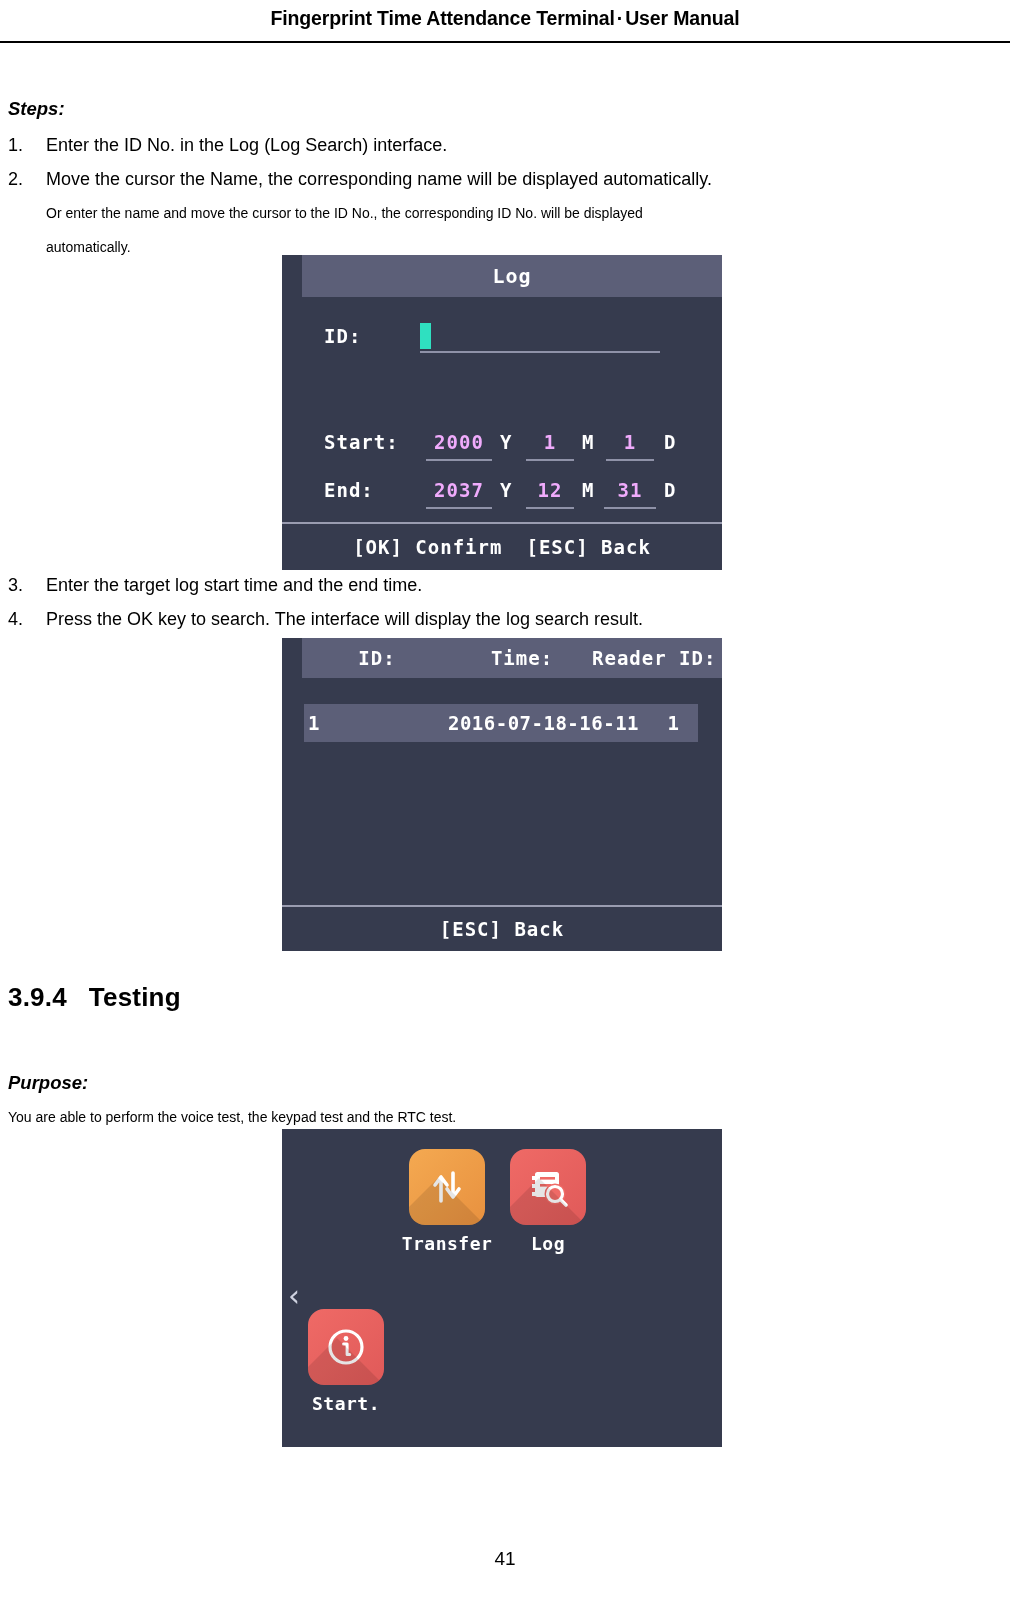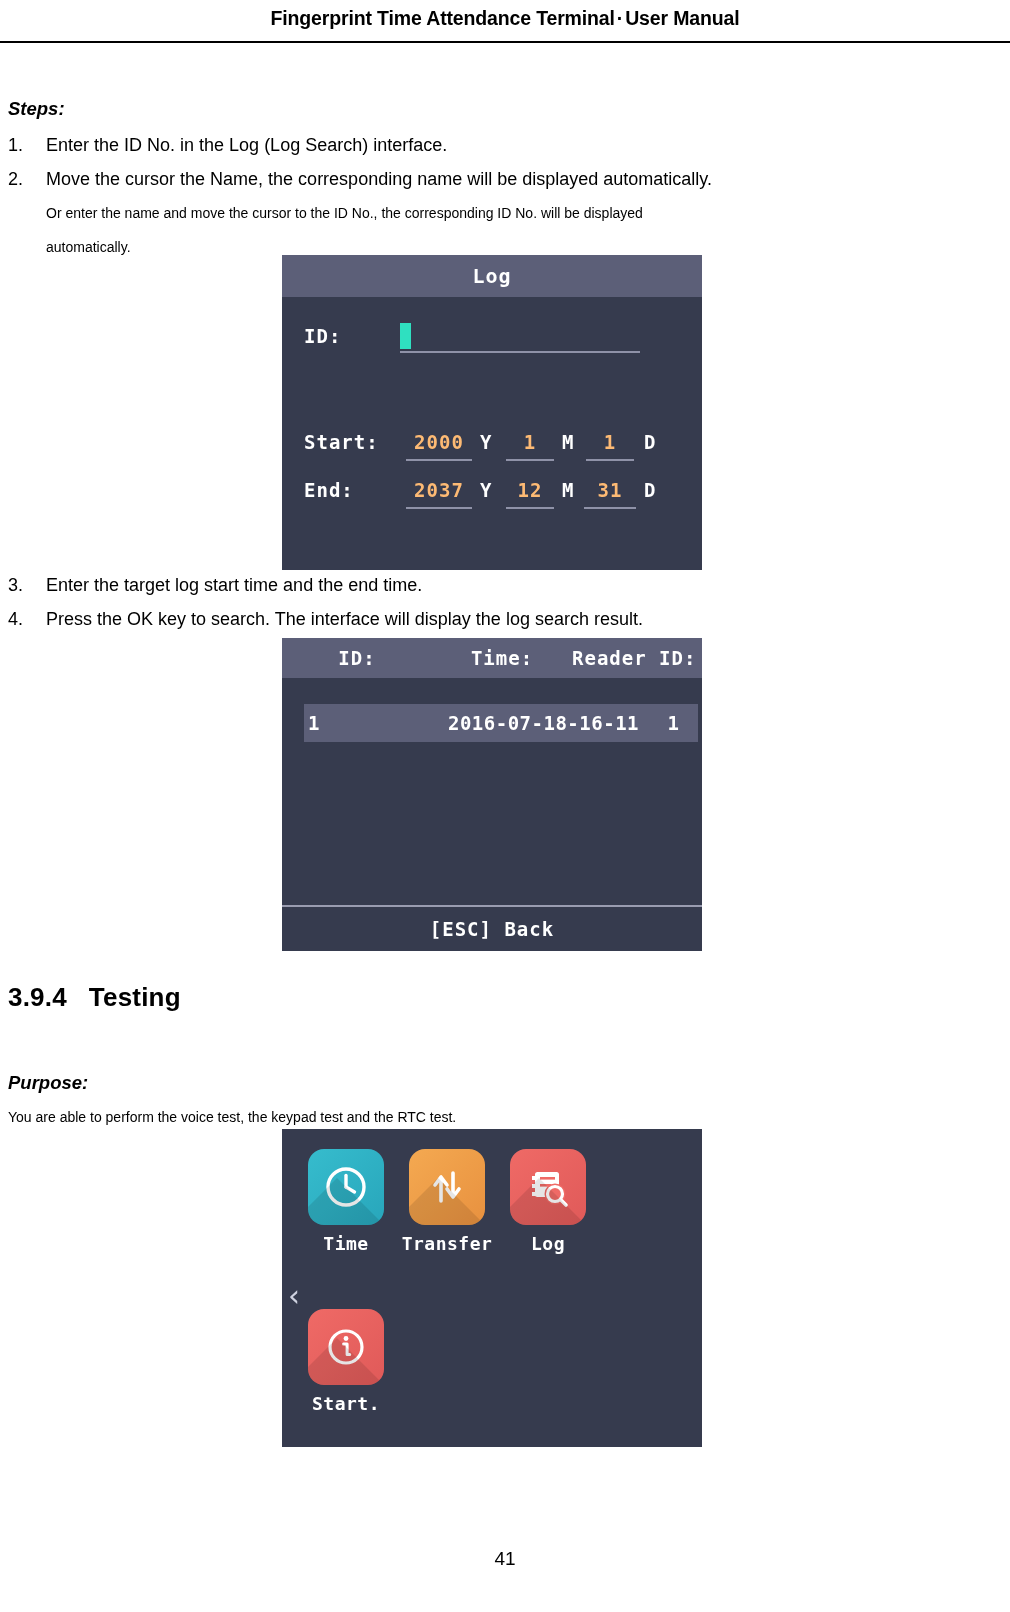--- a/index.html
+++ b/index.html
@@ -100,20 +100,21 @@
     font-size: 19px;
   }
 
   
   .device {
     position: absolute;
     background: #363b4e;
     overflow: hidden;
     font-family: "DejaVu Sans Mono", monospace;
     color: #ffffff;
+    padding-left: 20px;
   }
   .dev-titlebar {
     background: #5c5f78;
     width: 100%;
     box-sizing: border-box;
     text-align: center;
     font-weight: bold;
     letter-spacing: 1px;
   }
   .dev-footer {
@@ -152,21 +153,21 @@
     background: #8f92a8;
   }
   .caret {
     position: absolute;
     width: 11px;
     height: 26px;
     background: #2fe0c0;
   }
   .val-green {
     position: absolute;
-    color: #fdba74;
+    color: #f0abfc;
     font-size: 19px;
     font-weight: bold;
     text-align: center;
     letter-spacing: 1px;
   }
   .unit-white {
     position: absolute;
     color: #ffffff;
     font-size: 19px;
     font-weight: bold;
@@ -341,20 +342,23 @@
       <span class="val-green" style="left:224px; top:6px; width:48px;">12</span>
       <span class="field-underline" style="left:224px; top:34px; width:48px;"></span>
       <span class="unit-white" style="left:280px; top:6px;">M</span>
       <span class="val-green" style="left:300px; top:6px; width:56px;">31</span>
       <span class="field-underline" style="left:302px; top:34px; width:52px;"></span>
       <span class="unit-white" style="left:362px; top:6px;">D</span>
     </div>
 
   </div>
 
+  <div class="dev-footer">
+    <span style="margin-right:24px;">[OK] Confirm</span><span>[ESC] Back</span>
+  </div>
 </div>
 
 <div class="device" id="screen-result">
 
   <div class="dev-titlebar">
     <span class="col-id">ID:</span>
     <span class="col-time">Time:</span>
     <span class="col-reader">Reader ID:</span>
   </div>
 
@@ -365,32 +369,20 @@
   </div>
 
   <div class="dev-footer">
     <span>[ESC] Back</span>
   </div>
 </div>
 
 <div class="device" id="screen-menu">
   <div class="icon-grid">
 
-    <div class="menu-cell" style="left:14px; top:20px;">
-      <div class="tile tile-time">
-        <div class="glyph">
-          <svg width="48" height="48" viewBox="0 0 48 48" aria-hidden="true">
-            <circle cx="24" cy="24" r="18" fill="none" stroke="#ffffff" stroke-width="3.4"></circle>
-            <line x1="24" y1="24" x2="24" y2="12.5" stroke="#ffffff" stroke-width="3.4" stroke-linecap="round"></line>
-            <line x1="24" y1="24" x2="32.5" y2="29" stroke="#ffffff" stroke-width="3.4" stroke-linecap="round"></line>
-          </svg>
-        </div>
-      </div>
-      <div class="menu-label">Time</div>
-    </div>
 
     <div class="menu-cell" style="left:115px; top:20px;">
       <div class="tile tile-transfer">
         <div class="glyph">
           <svg width="48" height="48" viewBox="0 0 48 48" aria-hidden="true">
             <path d="M18 38 V14 L12 22 M18 14 L24 22" fill="none" stroke="#ffffff" stroke-width="3.6" stroke-linecap="round" stroke-linejoin="round"></path>
             <path d="M30 10 V34 L24 26 M30 34 L36 26" fill="none" stroke="#ffffff" stroke-width="3.6" stroke-linecap="round" stroke-linejoin="round"></path>
           </svg>
         </div>
       </div>

